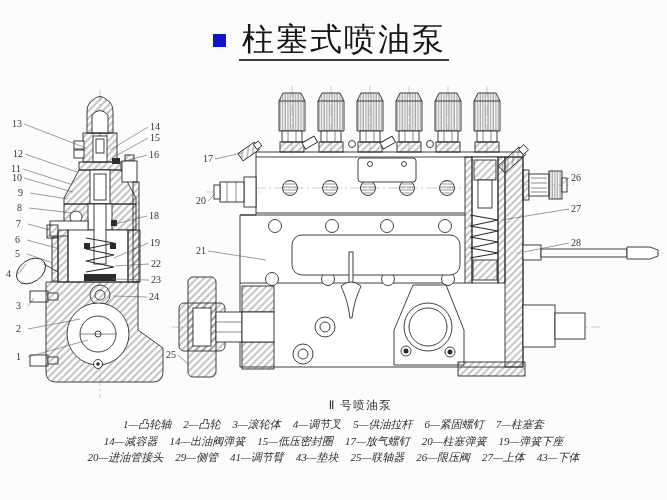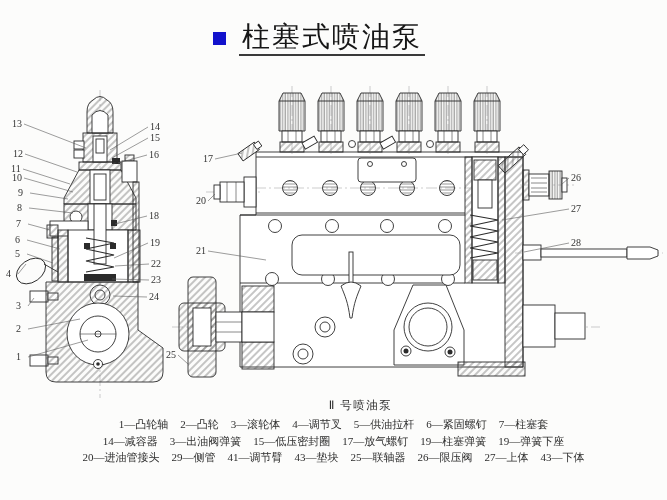--- a/index.html
+++ b/index.html
@@ -1,38 +1,38 @@
 <!DOCTYPE html>
 <html><head>
 <meta charset="utf-8">
 <style>
   html,body{margin:0;padding:0;background:#e8e8e8;}
   .slide{position:relative;width:667px;height:500px;background:#fcfcfb;overflow:hidden;
          font-family:"Liberation Serif",serif;color:#222;}
   .title-row{position:absolute;left:213px;top:21px;display:flex;align-items:center;gap:13px;}
   .bullet{width:13px;height:13px;background:#1212cc;flex:0 0 auto;}
-  .page-title{font-size:28px;color:#161616;letter-spacing:2px;
+  .page-title{font-size:32px;color:#161616;letter-spacing:2px;
               border-bottom:2px solid #3a3a3a;padding:0 3px 1px 3px;line-height:1.15;}
   svg.figure{position:absolute;left:0;top:0;}
   
   .s  {stroke:#2b2b2b;stroke-width:.9;fill:none;}
   .thin{stroke:#2b2b2b;stroke-width:.55;fill:none;}
   .sw {fill:#ffffff;stroke:#2b2b2b;stroke-width:.9;}
   .sh {fill:url(#hat);stroke:#2b2b2b;stroke-width:.9;}
   .sk {fill:url(#knl);stroke:#2b2b2b;stroke-width:.9;}
   .sl {fill:url(#hl); stroke:#2b2b2b;stroke-width:.9;}
   .dk {fill:#2b2b2b;stroke:none;}
   .cl {stroke:#9a9a9a;stroke-width:.5;fill:none;stroke-dasharray:11 3 2 3;}
   .spring{stroke:#2b2b2b;stroke-width:1.1;fill:none;}
   .leader{stroke:#5a5a5a;stroke-width:.6;}
   .callout{font:10px "Liberation Serif",serif;fill:#333;}
   
   .caption-block{position:absolute;left:0;top:398px;width:667px;text-align:center;color:#2e2e2e;}
   .figure-caption{font-size:11.5px;letter-spacing:1.5px;transform:translateX(27px);margin-bottom:3px;}
-  .parts-line{font-size:11px;line-height:16.5px;white-space:nowrap;}
+  .parts-line{font-size:11px;line-height:16.5px;white-space:nowrap;font-style:italic;}
   .part-item{margin:0 6px;}
 </style>
 </head>
 <body>
 
 <div class="slide">
 
   <div class="title-row">
     <span class="bullet" style="background: rgb(18, 18, 204);"></span>
     <span class="page-title">柱塞式喷油泵</span>
@@ -361,18 +361,18 @@
         <text x="571" y="212" class="callout">27</text>
         <line x1="569" y1="243" x2="524" y2="252" class="leader"></line>
         <text x="571" y="246" class="callout">28</text>
       </g>
   </svg>
 
   <div class="caption-block">
     <div class="figure-caption">Ⅱ 号喷油泵</div>
     <div>
         <div class="parts-line"><span class="part-item">1—凸轮轴</span><span class="part-item">2—凸轮</span><span class="part-item">3—滚轮体</span><span class="part-item">4—调节叉</span><span class="part-item">5—供油拉杆</span><span class="part-item">6—紧固螺钉</span><span class="part-item">7—柱塞套</span></div>
-        <div class="parts-line"><span class="part-item">14—减容器</span><span class="part-item">3—出油阀弹簧</span><span class="part-item">15—低压密封圈</span><span class="part-item">17—放气螺钉</span><span class="part-item">19—柱塞弹簧</span><span class="part-item">19—弹簧下座</span></div>
+        <div class="parts-line"><span class="part-item">14—减容器</span><span class="part-item">14—出油阀弹簧</span><span class="part-item">15—低压密封圈</span><span class="part-item">17—放气螺钉</span><span class="part-item">20—柱塞弹簧</span><span class="part-item">19—弹簧下座</span></div>
         <div class="parts-line"><span class="part-item">20—进油管接头</span><span class="part-item">29—侧管</span><span class="part-item">41—调节臂</span><span class="part-item">43—垫块</span><span class="part-item">25—联轴器</span><span class="part-item">26—限压阀</span><span class="part-item">27—上体</span><span class="part-item">43—下体</span></div>
       </div>
   </div>
 
 </div>
 
 </body></html>

